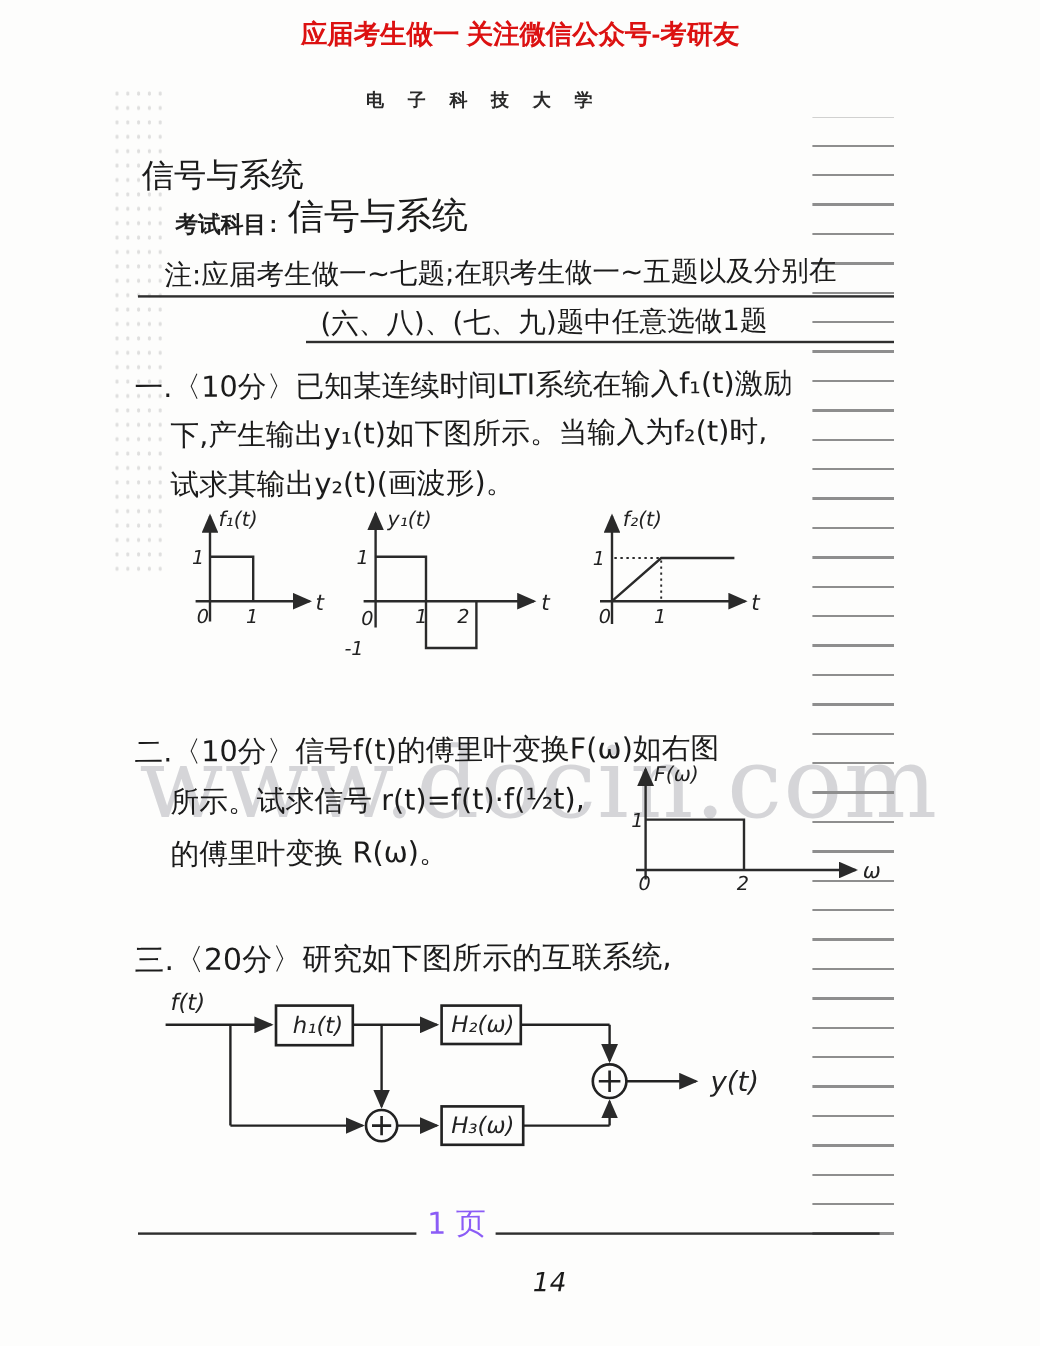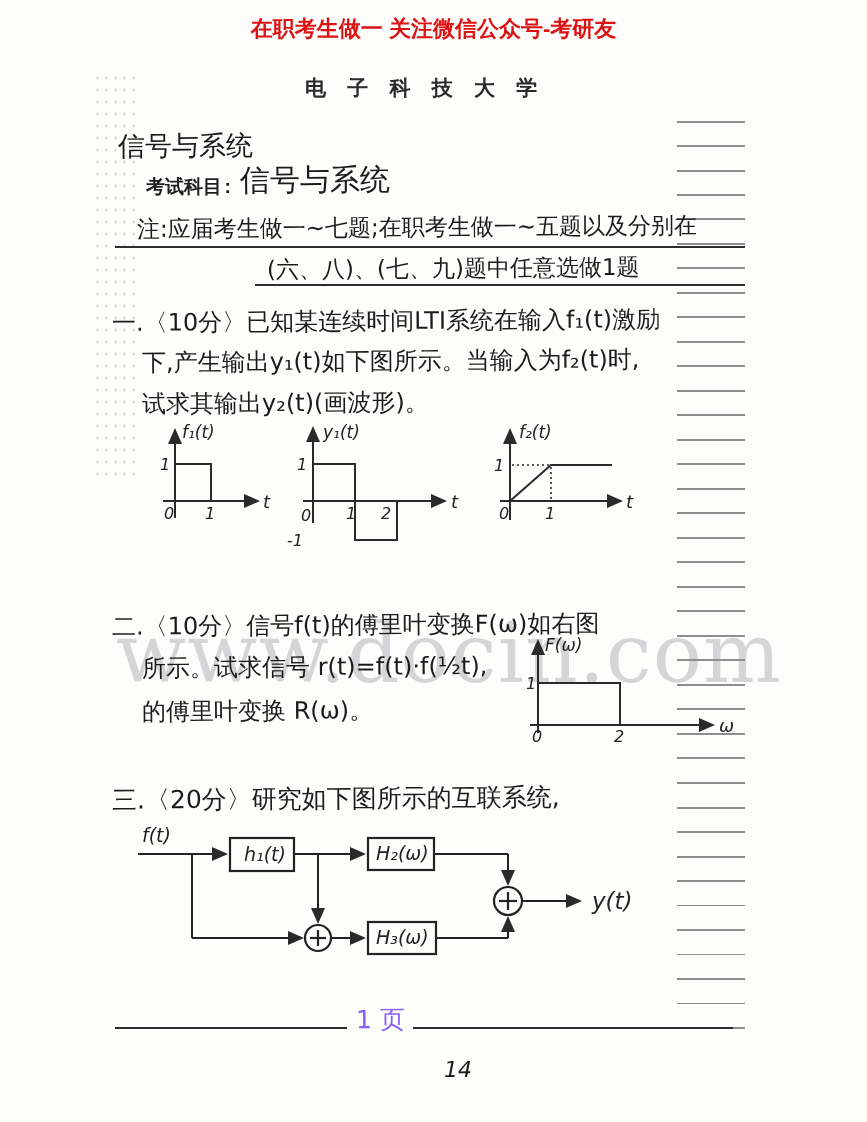--- a/index.html
+++ b/index.html
@@ -1,20 +1,20 @@
 <!DOCTYPE html>
 <html><head>
 <meta charset="utf-8">
 <style>
   html,body{margin:0;padding:0;background:#e9e9e9;}
   .page{position:relative;width:867px;height:1122px;background:#fdfdfc;overflow:hidden;
         font-family:"Liberation Sans",sans-serif;color:#1d1d1d;}
   .abs{position:absolute;white-space:nowrap;}
   .banner{font-weight:bold;font-size:22px;color:#dc1111;width:867px;text-align:center;}
-  .univ{font-weight:bold;font-size:21px;letter-spacing:8px;color:#2a2a2a;
+  .univ{font-weight:bold;font-size:15px;letter-spacing:8px;color:#2a2a2a;
         font-family:"Liberation Serif",serif;}
   .ptitle{font-weight:bold;font-size:25px;color:#1e1e1e;font-family:"Liberation Serif",serif;}
   .plabel{font-weight:bold;font-size:19px;color:#1e1e1e;font-family:Liberation Mono, monospace;}
   .hw{font-family:"DejaVu Sans",sans-serif;color:#1b1b1b;transform:rotate(-0.4deg);}
   .hw-lg{font-size:30px;}
   .q{font-size:24px;line-height:1.25;}
   .note{font-size:23px;}
   .rule{position:absolute;height:2px;background:#2e2e2e;}
   .ruled-col{position:absolute;left:677px;top:98px;width:68px;height:942px;
      background:repeating-linear-gradient(to bottom,transparent 0px,transparent 22.5px,#8e8e8e 22.5px,#8e8e8e 24.5px);}
@@ -35,21 +35,21 @@
 <body>
 
 <div class="page">
 
   <div class="watermark">www.docin.com</div>
 
   <div class="ruled-col"></div>
 
   <div class="noise"></div>
 
-  <div class="abs banner layer" style="top:14px;left:0;">在职考生做一 关注微信公众号-考研友</div>
+  <div class="abs banner layer" style="top:14px;left:0;">应届考生做一 关注微信公众号-考研友</div>
 
   <div class="abs univ layer" style="top:74px;left:305px;">电 子 科 技 大 学</div>
 
   <div class="abs hw layer" style="top:128px;left:118px;font-size:27px;">信号与系统</div>
 
   <div class="abs plabel layer" style="top:174px;left:146px;">考试科目:</div>
   <div class="abs hw hw-lg layer" style="top:160px;left:240px;">信号与系统</div>
 
   <div class="abs hw note layer" style="top:212px;left:137px;">注:应届考生做一~七题;在职考生做一~五题以及分别在</div>
   <div class="rule layer" style="top:246px;left:115px;width:630px;"></div>

